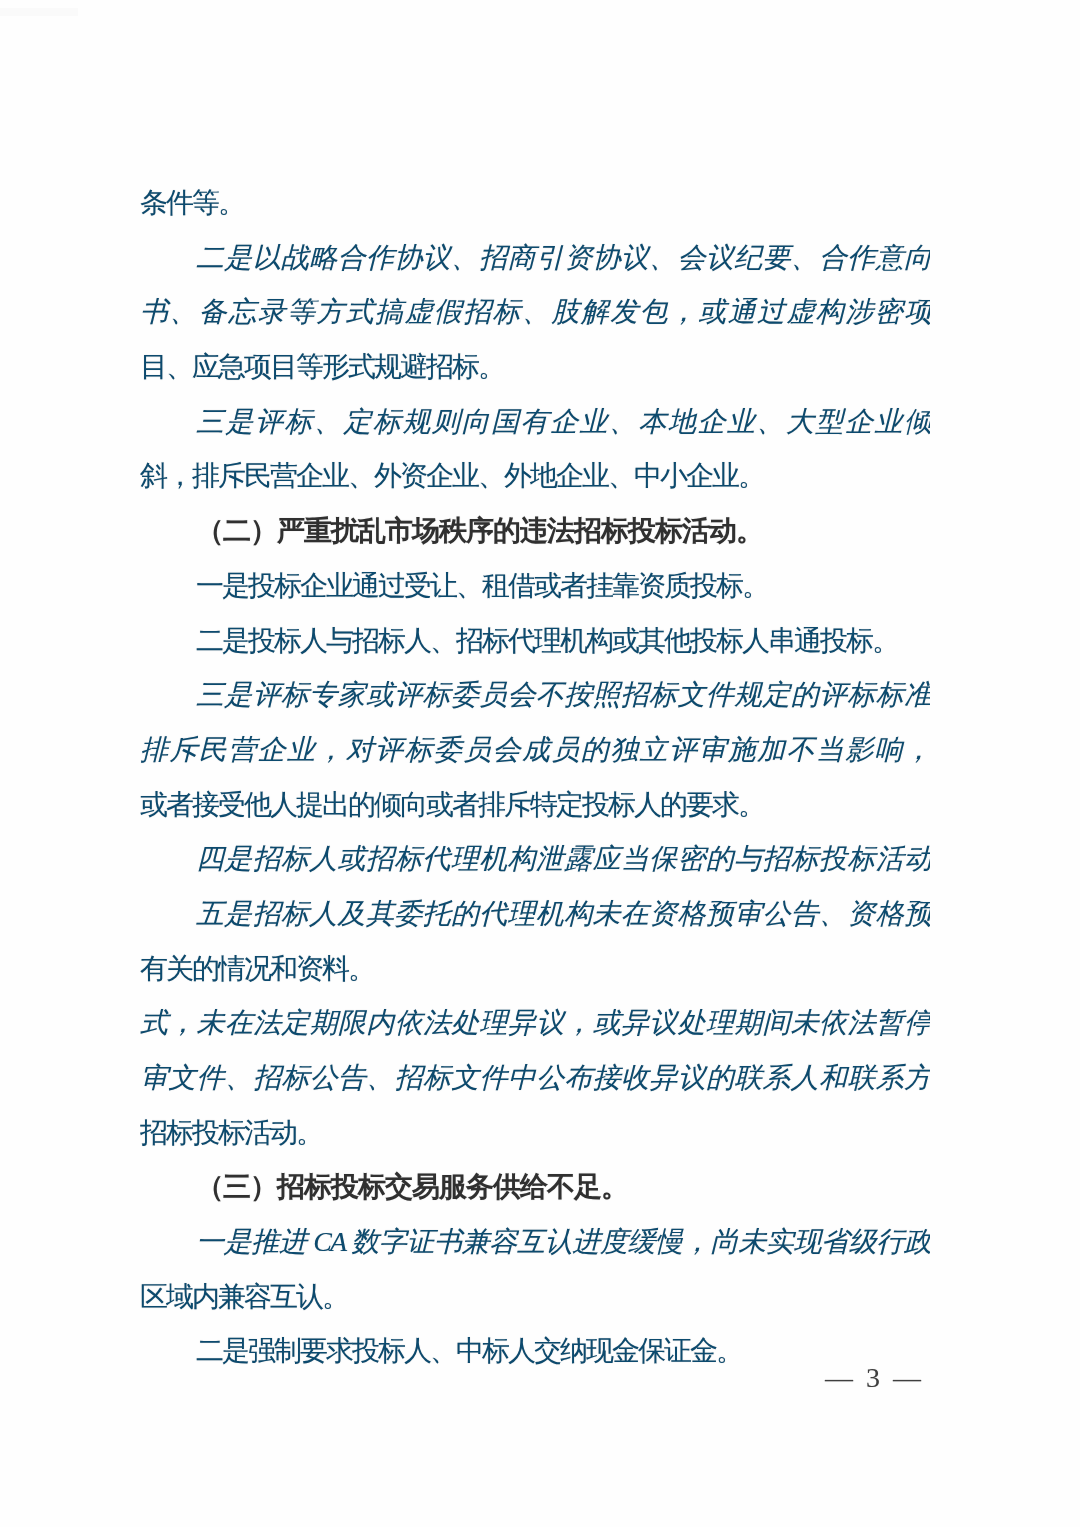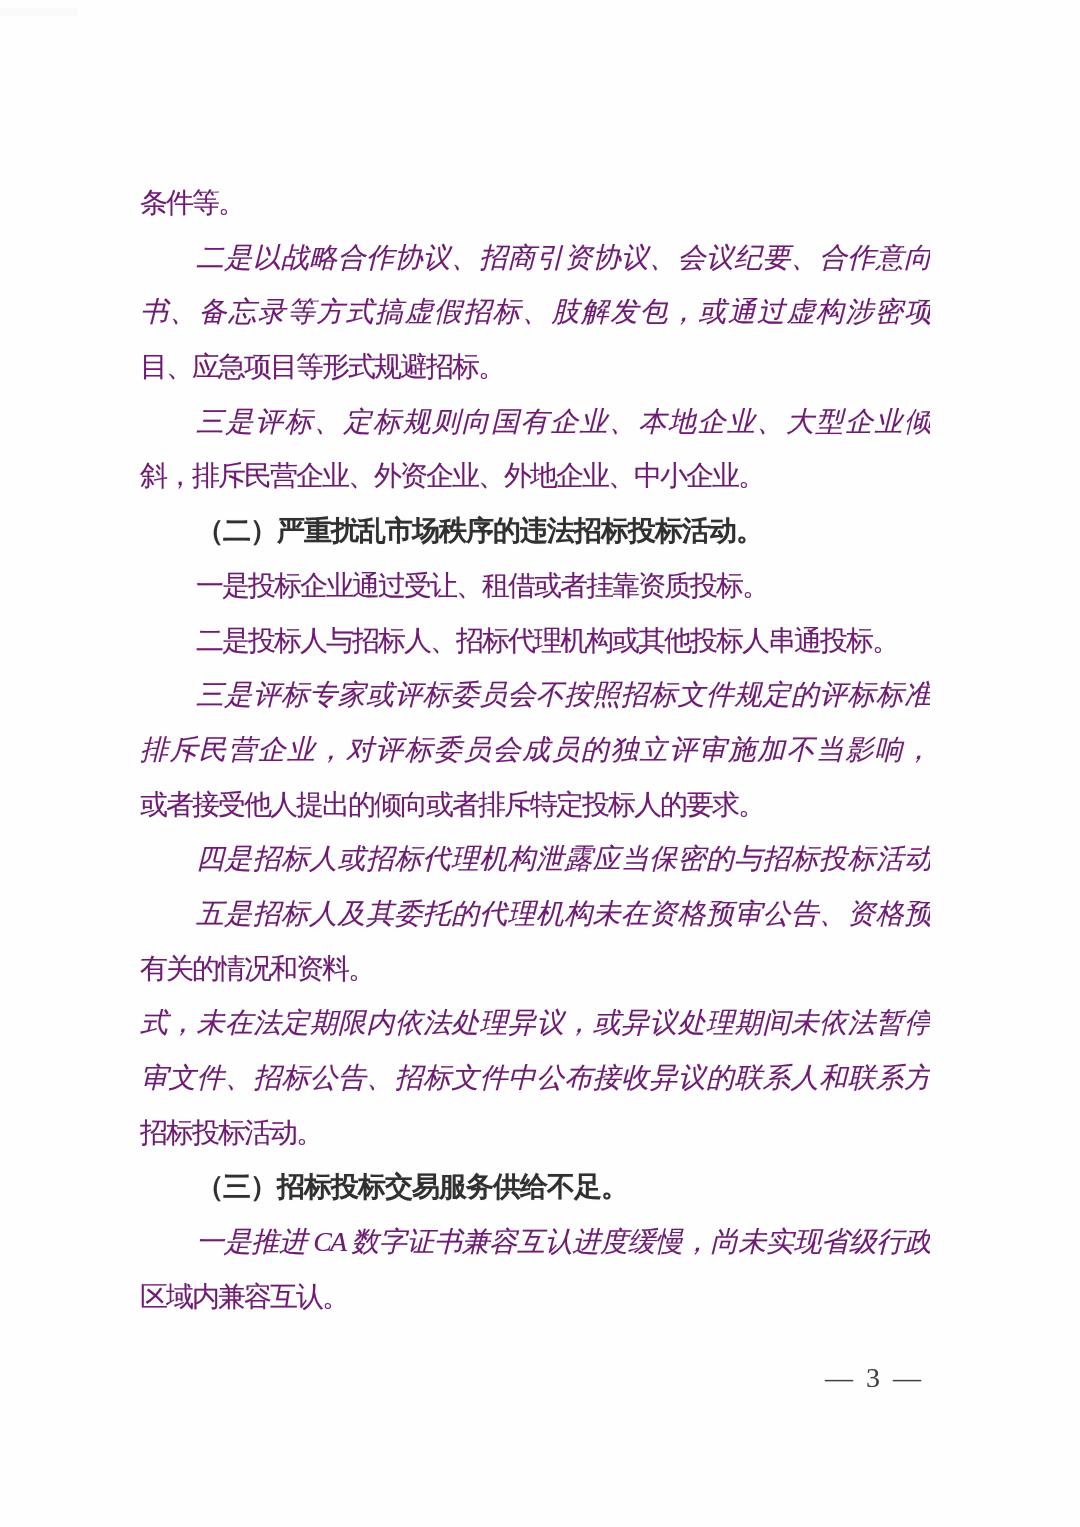--- a/index.html
+++ b/index.html
@@ -21,21 +21,21 @@
     position: absolute;
     left: 140px;
     top: 176px;
     width: 790px;
   }
   .line {
     height: 54.7px;
     line-height: 54.7px;
     font-size: 28px;
     letter-spacing: -2px;
-    color: #701a75;
+    color: #0c4a6e;
     overflow: hidden;
     white-space: normal;
     text-shadow: 0 0 1px rgba(95,95,95,0.38);
   }
   .line.justify {
     text-align: justify;
     text-align-last: justify;
     font-style: italic;
   }
   .line.indent { padding-left: 56px; }
@@ -75,15 +75,16 @@
       <div class="line">或者接受他人提出的倾向或者排斥特定投标人的要求。</div>
       <div class="line justify indent">四是招标人或招标代理机构泄露应当保密的与招标投标活动</div>
       <div class="line justify indent">五是招标人及其委托的代理机构未在资格预审公告、资格预</div>
       <div class="line">有关的情况和资料。</div>
       <div class="line justify">式，未在法定期限内依法处理异议，或异议处理期间未依法暂停</div>
       <div class="line justify">审文件、招标公告、招标文件中公布接收异议的联系人和联系方</div>
       <div class="line">招标投标活动。</div>
       <div class="line indent bold">（三）招标投标交易服务供给不足。</div>
       <div class="line justify indent">一是推进 CA 数字证书兼容互认进度缓慢，尚未实现省级行政</div>
       <div class="line">区域内兼容互认。</div>
+      <div class="line indent">二是强制要求投标人、中标人交纳现金保证金。</div>
     </div>
   <div class="page-number">— 3 —</div>
 </div>
 
 </body></html>

